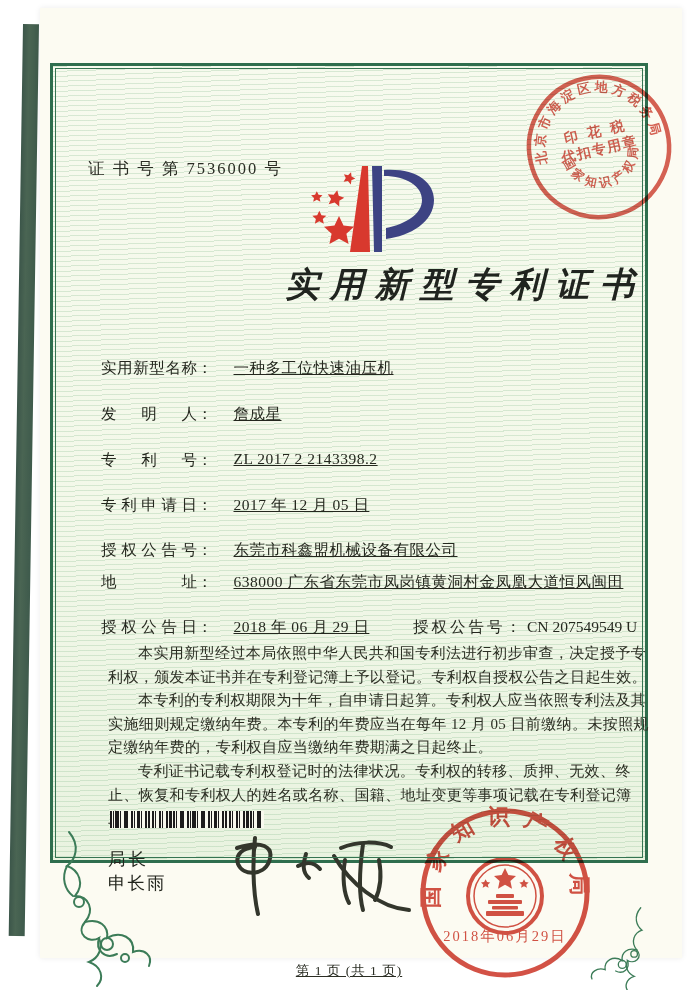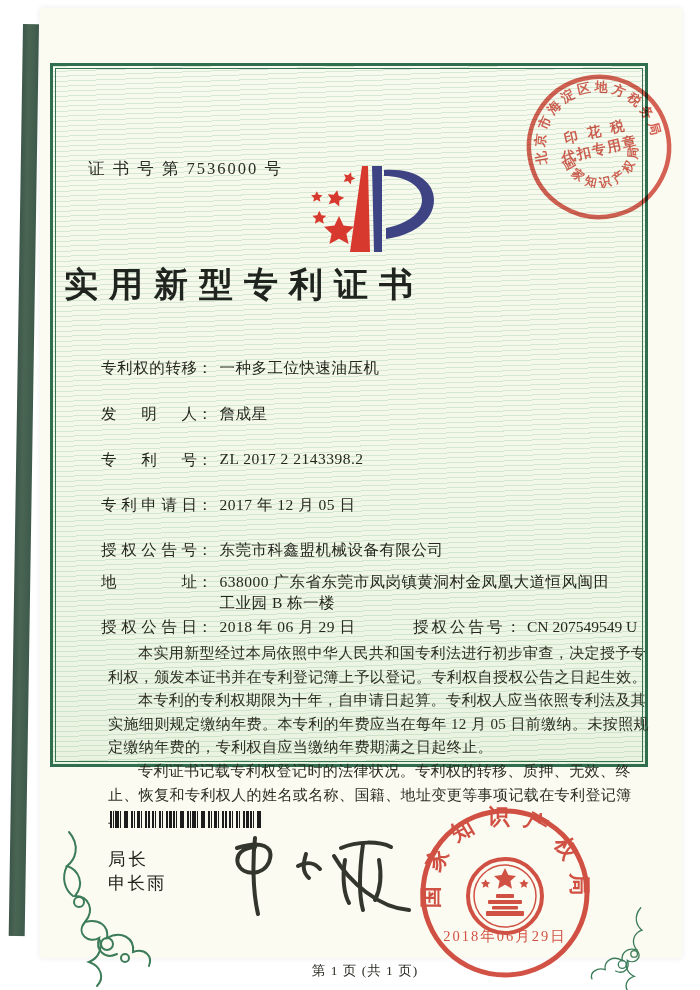--- a/index.html
+++ b/index.html
@@ -18,64 +18,64 @@
     filter:blur(.4px);
   }
   
   .paper {
     position:absolute; left:40px; top:8px; width:642px; height:950px;
     background:#fcfbf2;
     box-shadow:0 0 6px rgba(0,0,0,.08);
   }
   
   .frame {
-    position:absolute; left:10px; top:55px; width:598px; height:704px;
+    position:absolute; left:10px; top:55px; width:598px; height:800px;
     border:3px solid #2f6e4e;
     background:
       repeating-linear-gradient(178deg, rgba(132,186,140,.28) 0 1px, rgba(255,255,255,0) 1px 5px),
       linear-gradient(180deg,#f7faee 0%, #f3f8e9 55%, #e9f3e0 100%);
   }
   .frame::after {
     content:""; position:absolute; inset:2px;
     border:1px solid #357452; pointer-events:none;
   }
   .cert-no { position:absolute; left:35px; top:92px; font-size:16.5px; letter-spacing:2px; color:#2a2d24; }
   .logo { position:absolute; left:239px; top:98px; width:150px; height:92px; }
   .title {
     position:absolute; left:0; top:196px; width:100%;
-    text-align:left; font-size:34px; font-weight:bold;
-    letter-spacing:11px; color:#20241f; text-indent:11px;
+    text-align:right; font-size:34px; font-weight:bold;
+    letter-spacing:11px; color:#20241f; text-indent:11px;font-style:italic;
   }
   .fields { position:absolute; left:48px; top:288px; width:566px; font-size:15.5px; color:#24271e; }
   .frow { position:absolute; left:0; width:566px; white-space:nowrap; }
   .frow .lab {
     display:inline-block; width:96px; vertical-align:top;
     text-align:justify; text-align-last:justify;
   }
   .frow .colon { display:inline-block; vertical-align:top; }
-  .frow .val { display:inline-block; vertical-align:top; margin-left:7px; letter-spacing:.5px; white-space:normal; width:440px; }
+  .frow .val { display:inline-block; vertical-align:top; margin-left:21px; letter-spacing:.5px; white-space:normal; width:440px;text-decoration:underline; }
   .frow .val .l2 { display:block; }
   .r1{top:4px} .r2{top:50px} .r3{top:96px} .r4{top:141px} .r5{top:186px} .r6{top:218px} .r7{top:263px}
   .grant-no { position:absolute; left:312px; top:0; white-space:nowrap; }
   .grant-no .lab2 { letter-spacing:3px; }
   .paras { position:absolute; left:55px; top:576px; width:553px; font-size:15px; line-height:23.6px; color:#2b2e23; }
   .paras p { text-indent:2em; letter-spacing:.4px; }
   .barcode {
     position:absolute; left:57px; top:745px; width:154px; height:17px;
     background:
       repeating-linear-gradient(90deg,#1c1c1c 0 2px, transparent 2px 3px, #1c1c1c 3px 4px, transparent 4px 7px),
       repeating-linear-gradient(90deg, transparent 0 5px, #1c1c1c 5px 7px, transparent 7px 11px);
     background-color:#f8f9ee;
   }
   .director { position:absolute; left:55px; top:781px; font-size:17.5px; color:#22251d; letter-spacing:3px; }
   .director .name { display:block; letter-spacing:2px; }
   .signature { position:absolute; left:150px; top:752px; width:235px; height:115px; }
   .seal { position:absolute; left:363px; top:738px; width:178px; height:178px; opacity:.88; mix-blend-mode:multiply; }
   .tax-stamp { position:absolute; left:482px; top:62px; width:154px; height:154px; opacity:.8; transform:rotate(-13deg); mix-blend-mode:multiply; }
-  .footer { position:absolute; left:16px; top:896px; width:100%; text-align:center; font-size:13.5px; color:#2b2e24; letter-spacing:1px; }
+  .footer { position:absolute; left:0; top:896px; width:100%; text-align:center; font-size:13.5px; color:#2b2e24; letter-spacing:1px;text-decoration:underline; }
   .orn { position:absolute; pointer-events:none; }
   .orn-bl { left:2px; top:760px; width:100px; height:170px; }
   .orn-br { left:516px; top:822px; width:96px; height:112px; transform:scaleX(-1); }
 </style>
 </head>
 <body>
 
 <div class="cover-edge"></div>
 
 <div class="paper">
@@ -98,36 +98,36 @@
 
       <polygon points="80,2 90,2 90,88 82,88" fill="#3d4383"></polygon>
 
       <path d="M92 6 C 124 4 142 18 142 36 C 142 58 118 72 94 75 L 94 64 C 114 60 130 50 130 36 C 130 22 114 12 92 12 Z" fill="#3d4383"></path>
     </svg>
 
     <div class="title">实用新型专利证书</div>
 
     <div class="fields">
       <div class="frow r1">
-        <span class="lab">专利权的转移</span><span class="colon">：</span><span class="val">一种多工位快速油压机</span>
+        <span class="lab">实用新型名称</span><span class="colon">：</span><span class="val">一种多工位快速油压机</span>
       </div>
       <div class="frow r2">
         <span class="lab">发明人</span><span class="colon">：</span><span class="val">詹成星</span>
       </div>
       <div class="frow r3">
         <span class="lab">专利号</span><span class="colon">：</span><span class="val">ZL 2017 2 2143398.2</span>
       </div>
       <div class="frow r4">
         <span class="lab">专利申请日</span><span class="colon">：</span><span class="val">2017 年 12 月 05 日</span>
       </div>
       <div class="frow r5">
         <span class="lab">授权公告号</span><span class="colon">：</span><span class="val">东莞市科鑫盟机械设备有限公司</span>
       </div>
       <div class="frow r6">
-        <span class="lab">地址</span><span class="colon">：</span><span class="val"><span>638000 广东省东莞市凤岗镇黄洞村金凤凰大道恒风闽田</span><span class="l2">工业园 B 栋一楼</span></span>
+        <span class="lab">地址</span><span class="colon">：</span><span class="val"><span>638000 广东省东莞市凤岗镇黄洞村金凤凰大道恒风闽田</span></span>
       </div>
       <div class="frow r7">
         <span class="lab">授权公告日</span><span class="colon">：</span><span class="val" style="width:200px">2018 年 06 月 29 日</span>
         <span class="grant-no"><span class="lab2">授权公告号</span><span>：</span><span style="margin-left:6px">CN 207549549 U</span></span>
       </div>
     </div>
 
     <div class="paras">
       <p>本实用新型经过本局依照中华人民共和国专利法进行初步审查，决定授予专利权，颁发本证书并在专利登记簿上予以登记。专利权自授权公告之日起生效。</p>
       <p>本专利的专利权期限为十年，自申请日起算。专利权人应当依照专利法及其实施细则规定缴纳年费。本专利的年费应当在每年 12 月 05 日前缴纳。未按照规定缴纳年费的，专利权自应当缴纳年费期满之日起终止。</p>

